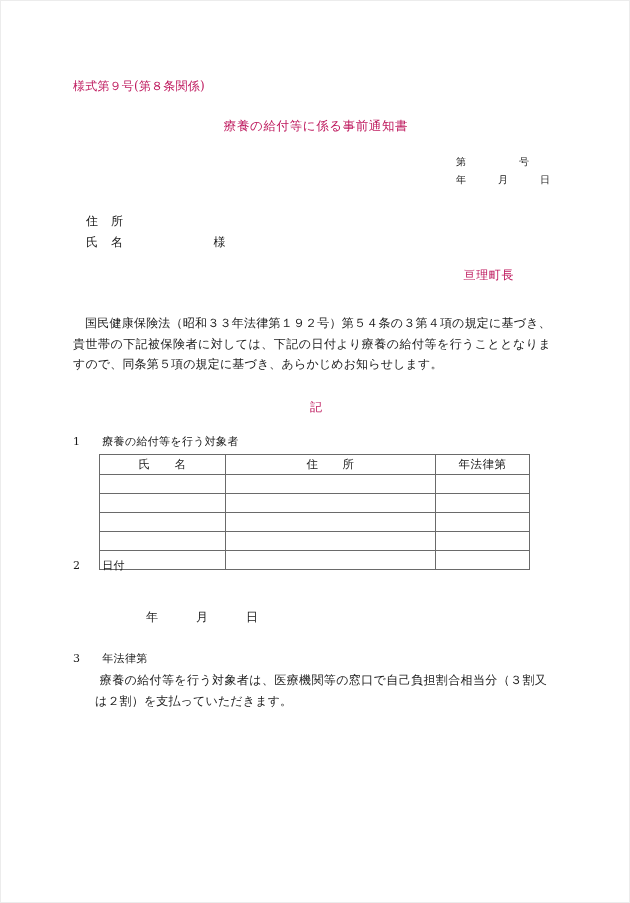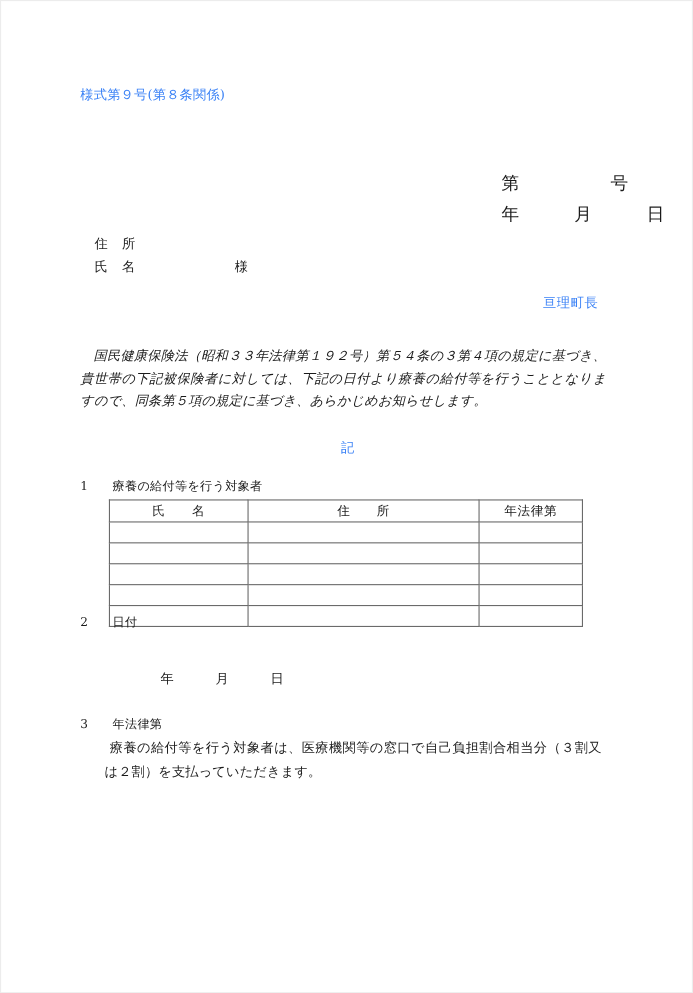--- a/index.html
+++ b/index.html
@@ -23,21 +23,21 @@
     background: #ffffff;
   }
 
   
   .t {
     position: absolute;
     white-space: pre;
     font-size: 11.5px;
     line-height: 1.45;
     letter-spacing: 0.2px;
-    color: #3b82f6;
+    color: #be185d;
   }
   .jp {
     font-family: "DejaVu Serif", "Liberation Serif", serif;
   }
 
   
   #form-code {
     left: 72px;
     top: 77px;
     font-size: 12px;
@@ -51,21 +51,21 @@
     text-align: center;
     font-size: 12.5px;
     letter-spacing: 0.6px;
   }
 
   
   .meta-block {
     position: absolute;
     left: 455px;
     top: 152px;
-    font-size: 16px;
+    font-size: 10px;
   }
   .meta-line {
     display: block;
     white-space: pre;
     line-height: 1.75;
     letter-spacing: 0.5px;
   }
 
   
   .addr-block {
@@ -79,42 +79,41 @@
     white-space: pre;
     line-height: 1.75;
     letter-spacing: 0.5px;
   }
 
   
   #issuer {
     left: 0;
     top: 266px;
     width: 630px;
-    padding-right: 87px;
+    padding-right: 117px;
     box-sizing: border-box;
     text-align: right;
     font-size: 12px;
     letter-spacing: 0.6px;
   }
 
   
   .body-para {
     position: absolute;
     left: 72px;
     top: 312px;
     width: 478px;
     font-size: 12px;
     line-height: 1.72;
     letter-spacing: 0.15px;
     text-align: justify;
   }
   .body-para p {
     margin: 0;
     text-indent: 1em;
-    font-style: italic;
   }
 
   
   #ki-mark {
     left: 0;
     top: 398px;
     width: 630px;
     text-align: center;
     font-size: 12px;
   }
@@ -186,20 +185,21 @@
     height: 18px;
   }
 </style>
 </head>
 <body>
 
 <div class="page">
 
   <div class="t jp" id="form-code">様式第９号(第８条関係)</div>
 
+  <div class="t jp" id="doc-title">療養の給付等に係る事前通知書</div>
 
   <div class="meta-block jp">
     <span class="meta-line">第　　　　　号</span>
     <span class="meta-line">年　　　月　　　日</span>
   </div>
 
   <div class="addr-block jp">
     <span class="addr-line">住　所</span>
     <span class="addr-line"><span>氏　名</span><span style="display:inline-block;width:90px;"></span><span>様</span></span>
   </div>

